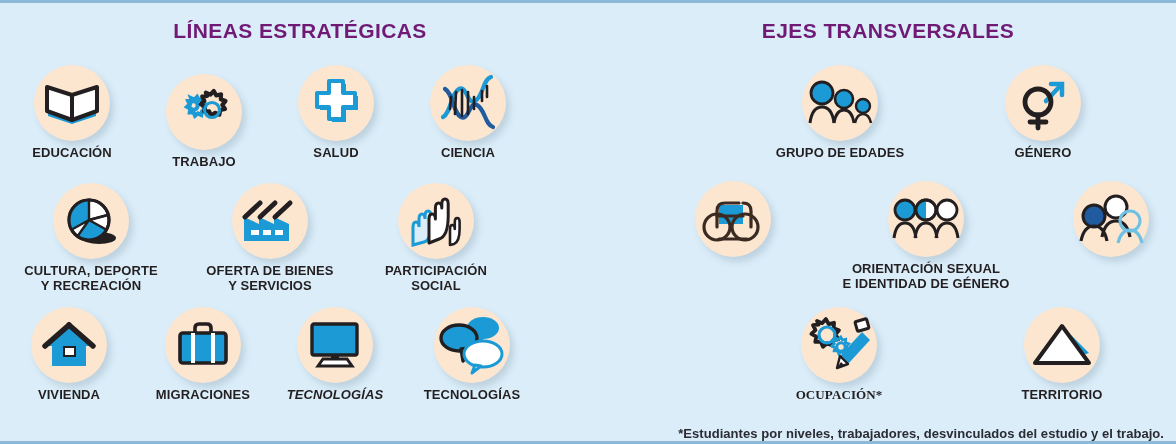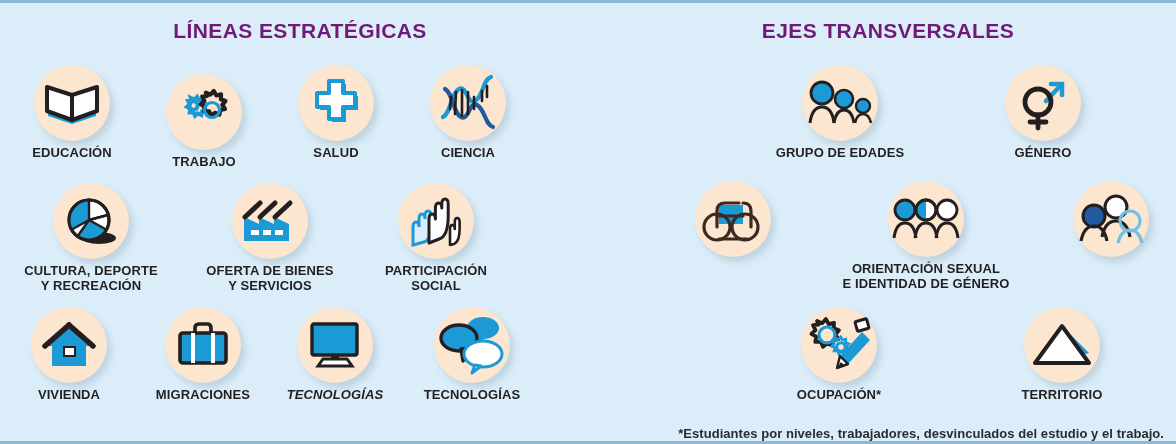--- a/index.html
+++ b/index.html
@@ -299,21 +299,21 @@
             <svg width="62" height="48" viewBox="0 0 62 48">
     <circle cx="36" cy="12" r="11" fill="#ffffff" stroke="#231f20" stroke-width="3"></circle>
     <path d="M22 42 q3-16 14-16 q11 0 14 16" fill="none" stroke="#231f20" stroke-width="3.2"></path>
     <circle cx="14" cy="21" r="11" fill="#1f5b9e" stroke="#231f20" stroke-width="3"></circle>
     <path d="M1 46 q3-15 13-15 q10 0 13 15" fill="none" stroke="#231f20" stroke-width="3.2"></path>
     <circle cx="50" cy="26" r="10" fill="none" stroke="#6ec1e4" stroke-width="3"></circle>
     <path d="M38 48 q3-13 12-13 q9 0 12 13" fill="none" stroke="#6ec1e4" stroke-width="3.2"></path>
   </svg>
           </div>
         </div>
-        <div class="item" style="left: 162px; top: 304px; width: 154px;">
+        <div class="item" style="left: 162px; top: 304px; width: 154px; font-family: Liberation Serif, serif;">
           <div class="disc">
             <svg width="62" height="54" viewBox="0 0 62 54">
     <g fill="none" stroke="#231f20" stroke-width="4" stroke-linejoin="round">
       <path d="M20 2 l5.4 2.4 4-4.3 2.9 5.2 5.6-1.3 -.3 5.8 5.5 2.1 -3.8 4.4 3.3 4.9 -5.6 1.2 -1.1 5.6 -5.2-2.4 -4.4 3.7 -2.3-5.3 -5.8 .1 1-5.6 -5.1-2.8 4.3-4 -2.6-5.2 5.8-.6z" transform="translate(-10,1) scale(0.95)"></path>
     </g>
     <circle cx="19" cy="17" r="8" fill="none" stroke="#1b9ad6" stroke-width="3.2"></circle>
     <g fill="none" stroke="#1b9ad6" stroke-width="3">
       <path d="M33 24 l3.4 1.5 2.5-2.7 1.8 3.3 3.5-.8 -.2 3.6 3.5 1.3 -2.4 2.8 2 3.1 -3.5 .7 -.7 3.6 -3.3-1.5 -2.8 2.3 -1.4-3.4 -3.7 .1 .6-3.6 -3.2-1.7 2.7-2.5 -1.6-3.3 3.7-.4z" transform="translate(-3,-2) scale(0.92)"></path>
       <circle cx="33" cy="29" r="4.2"></circle>
     </g>

